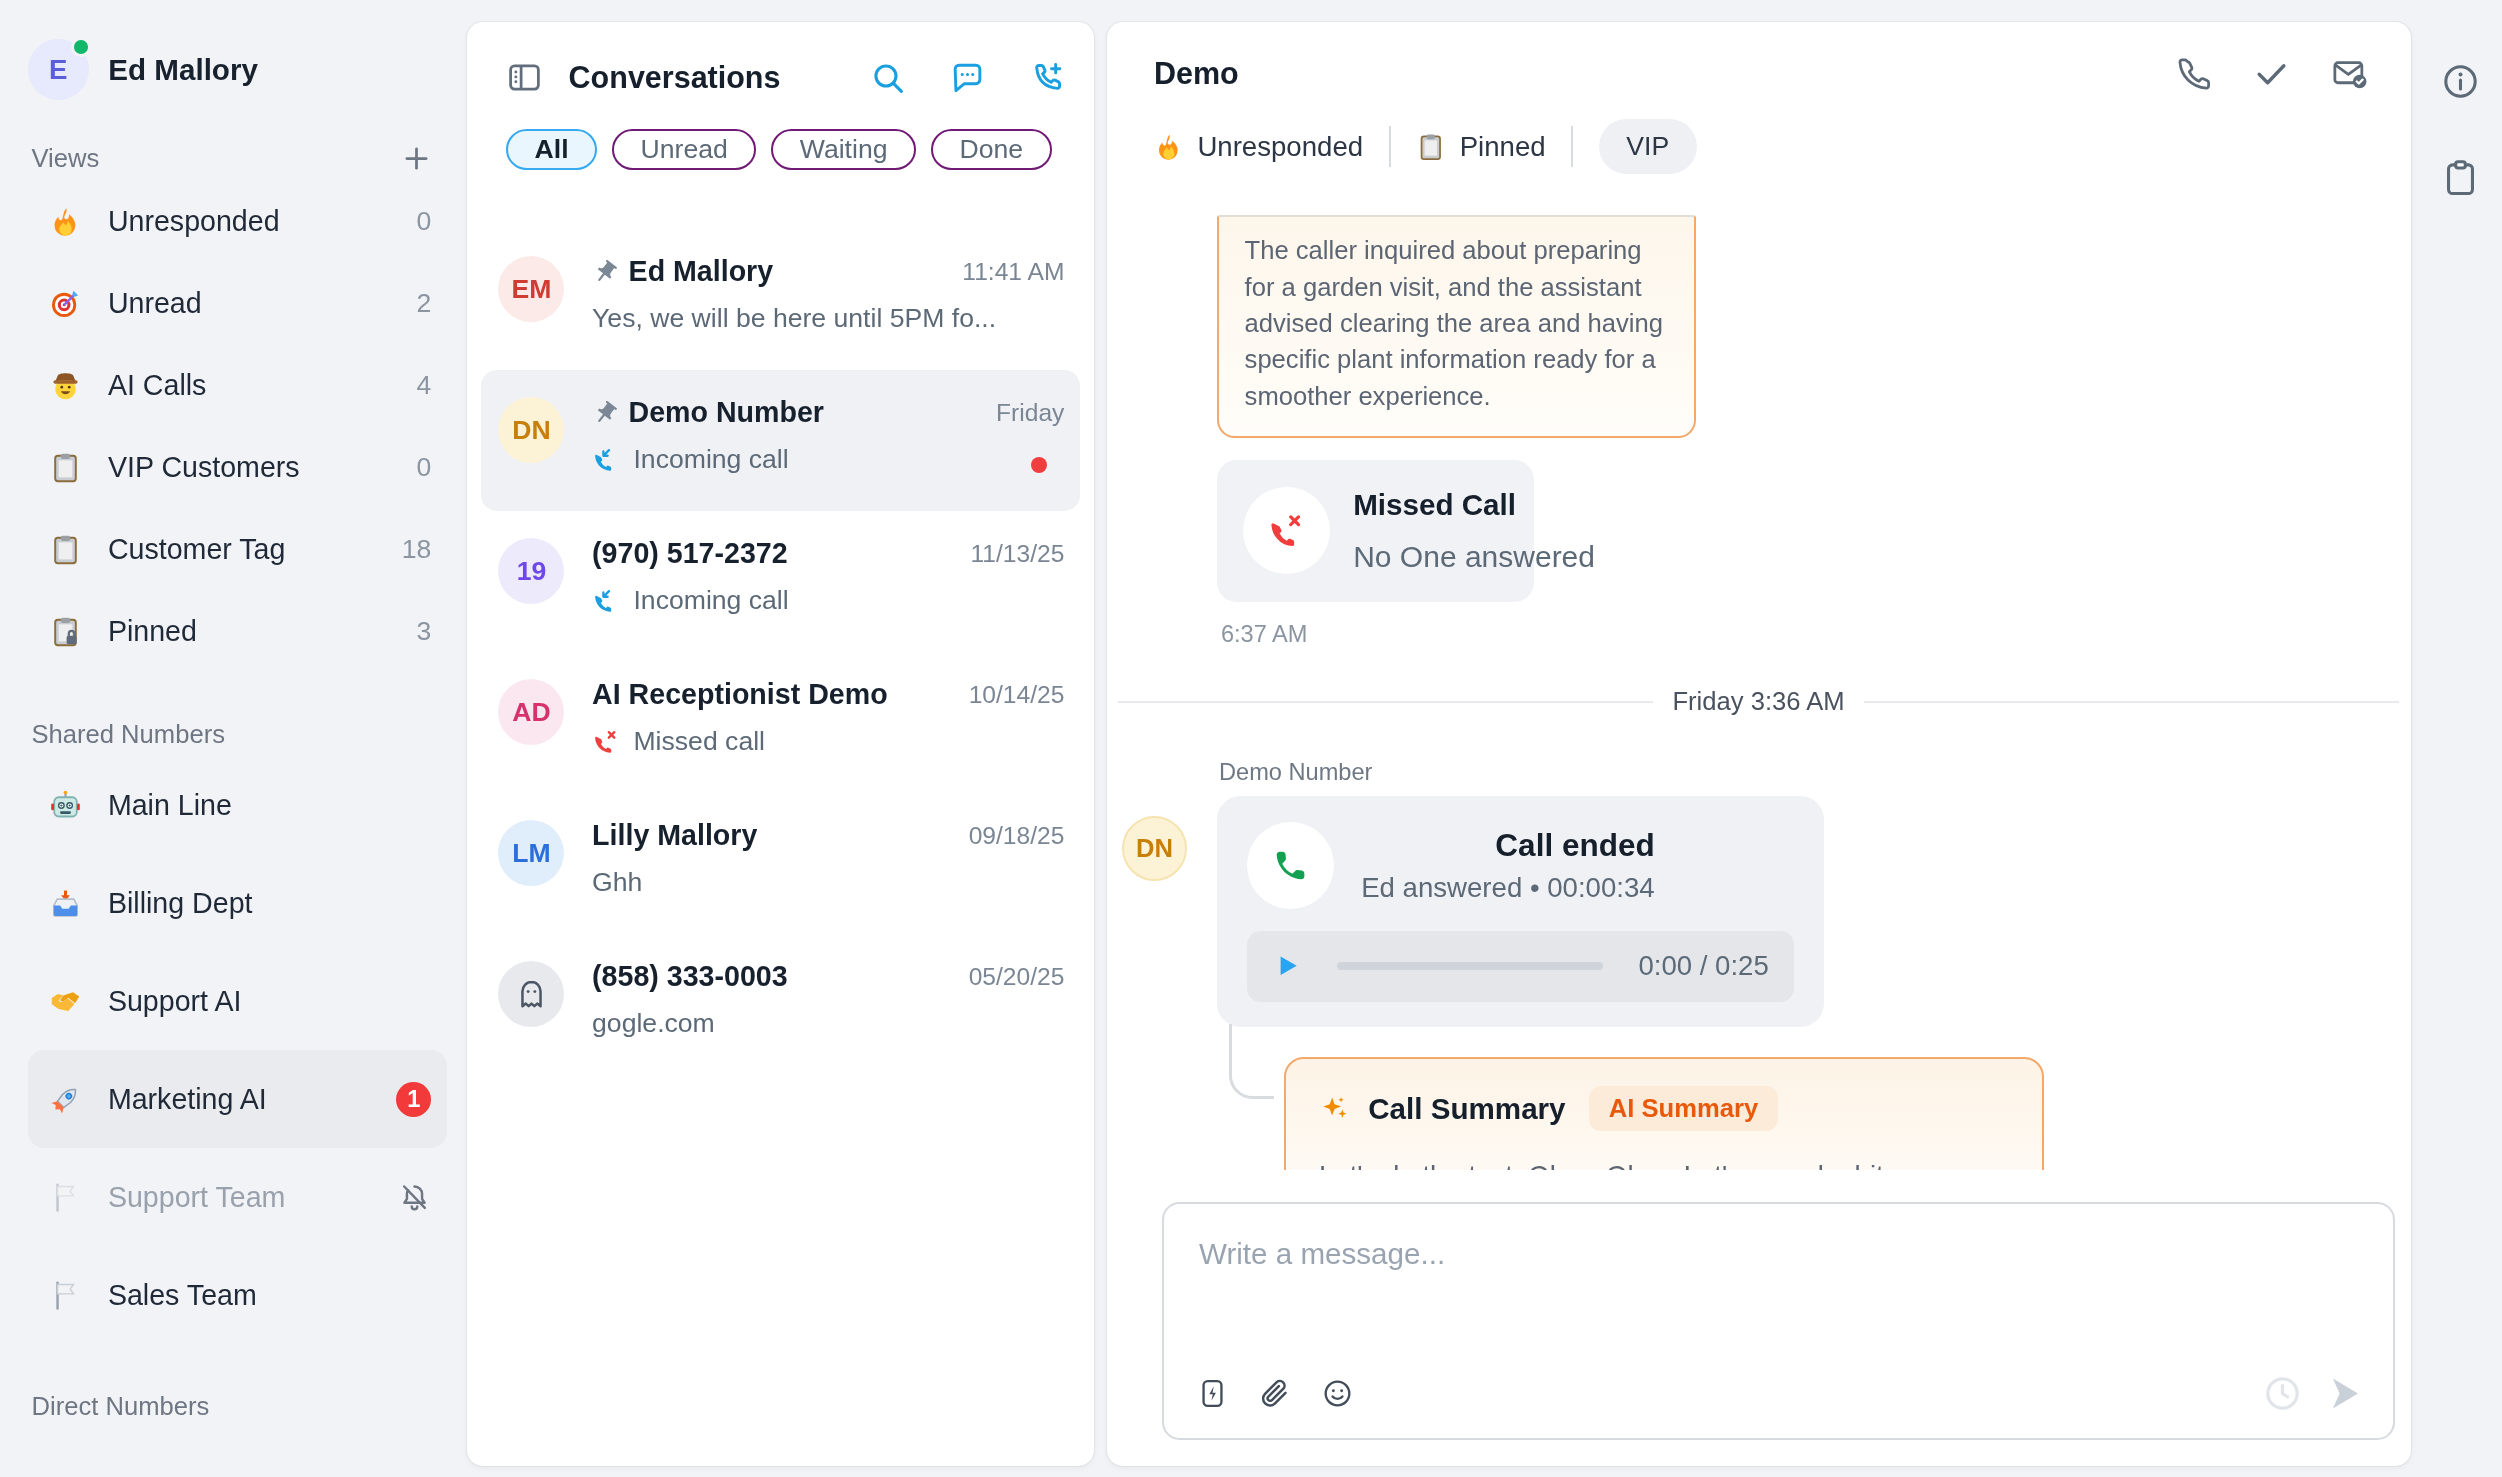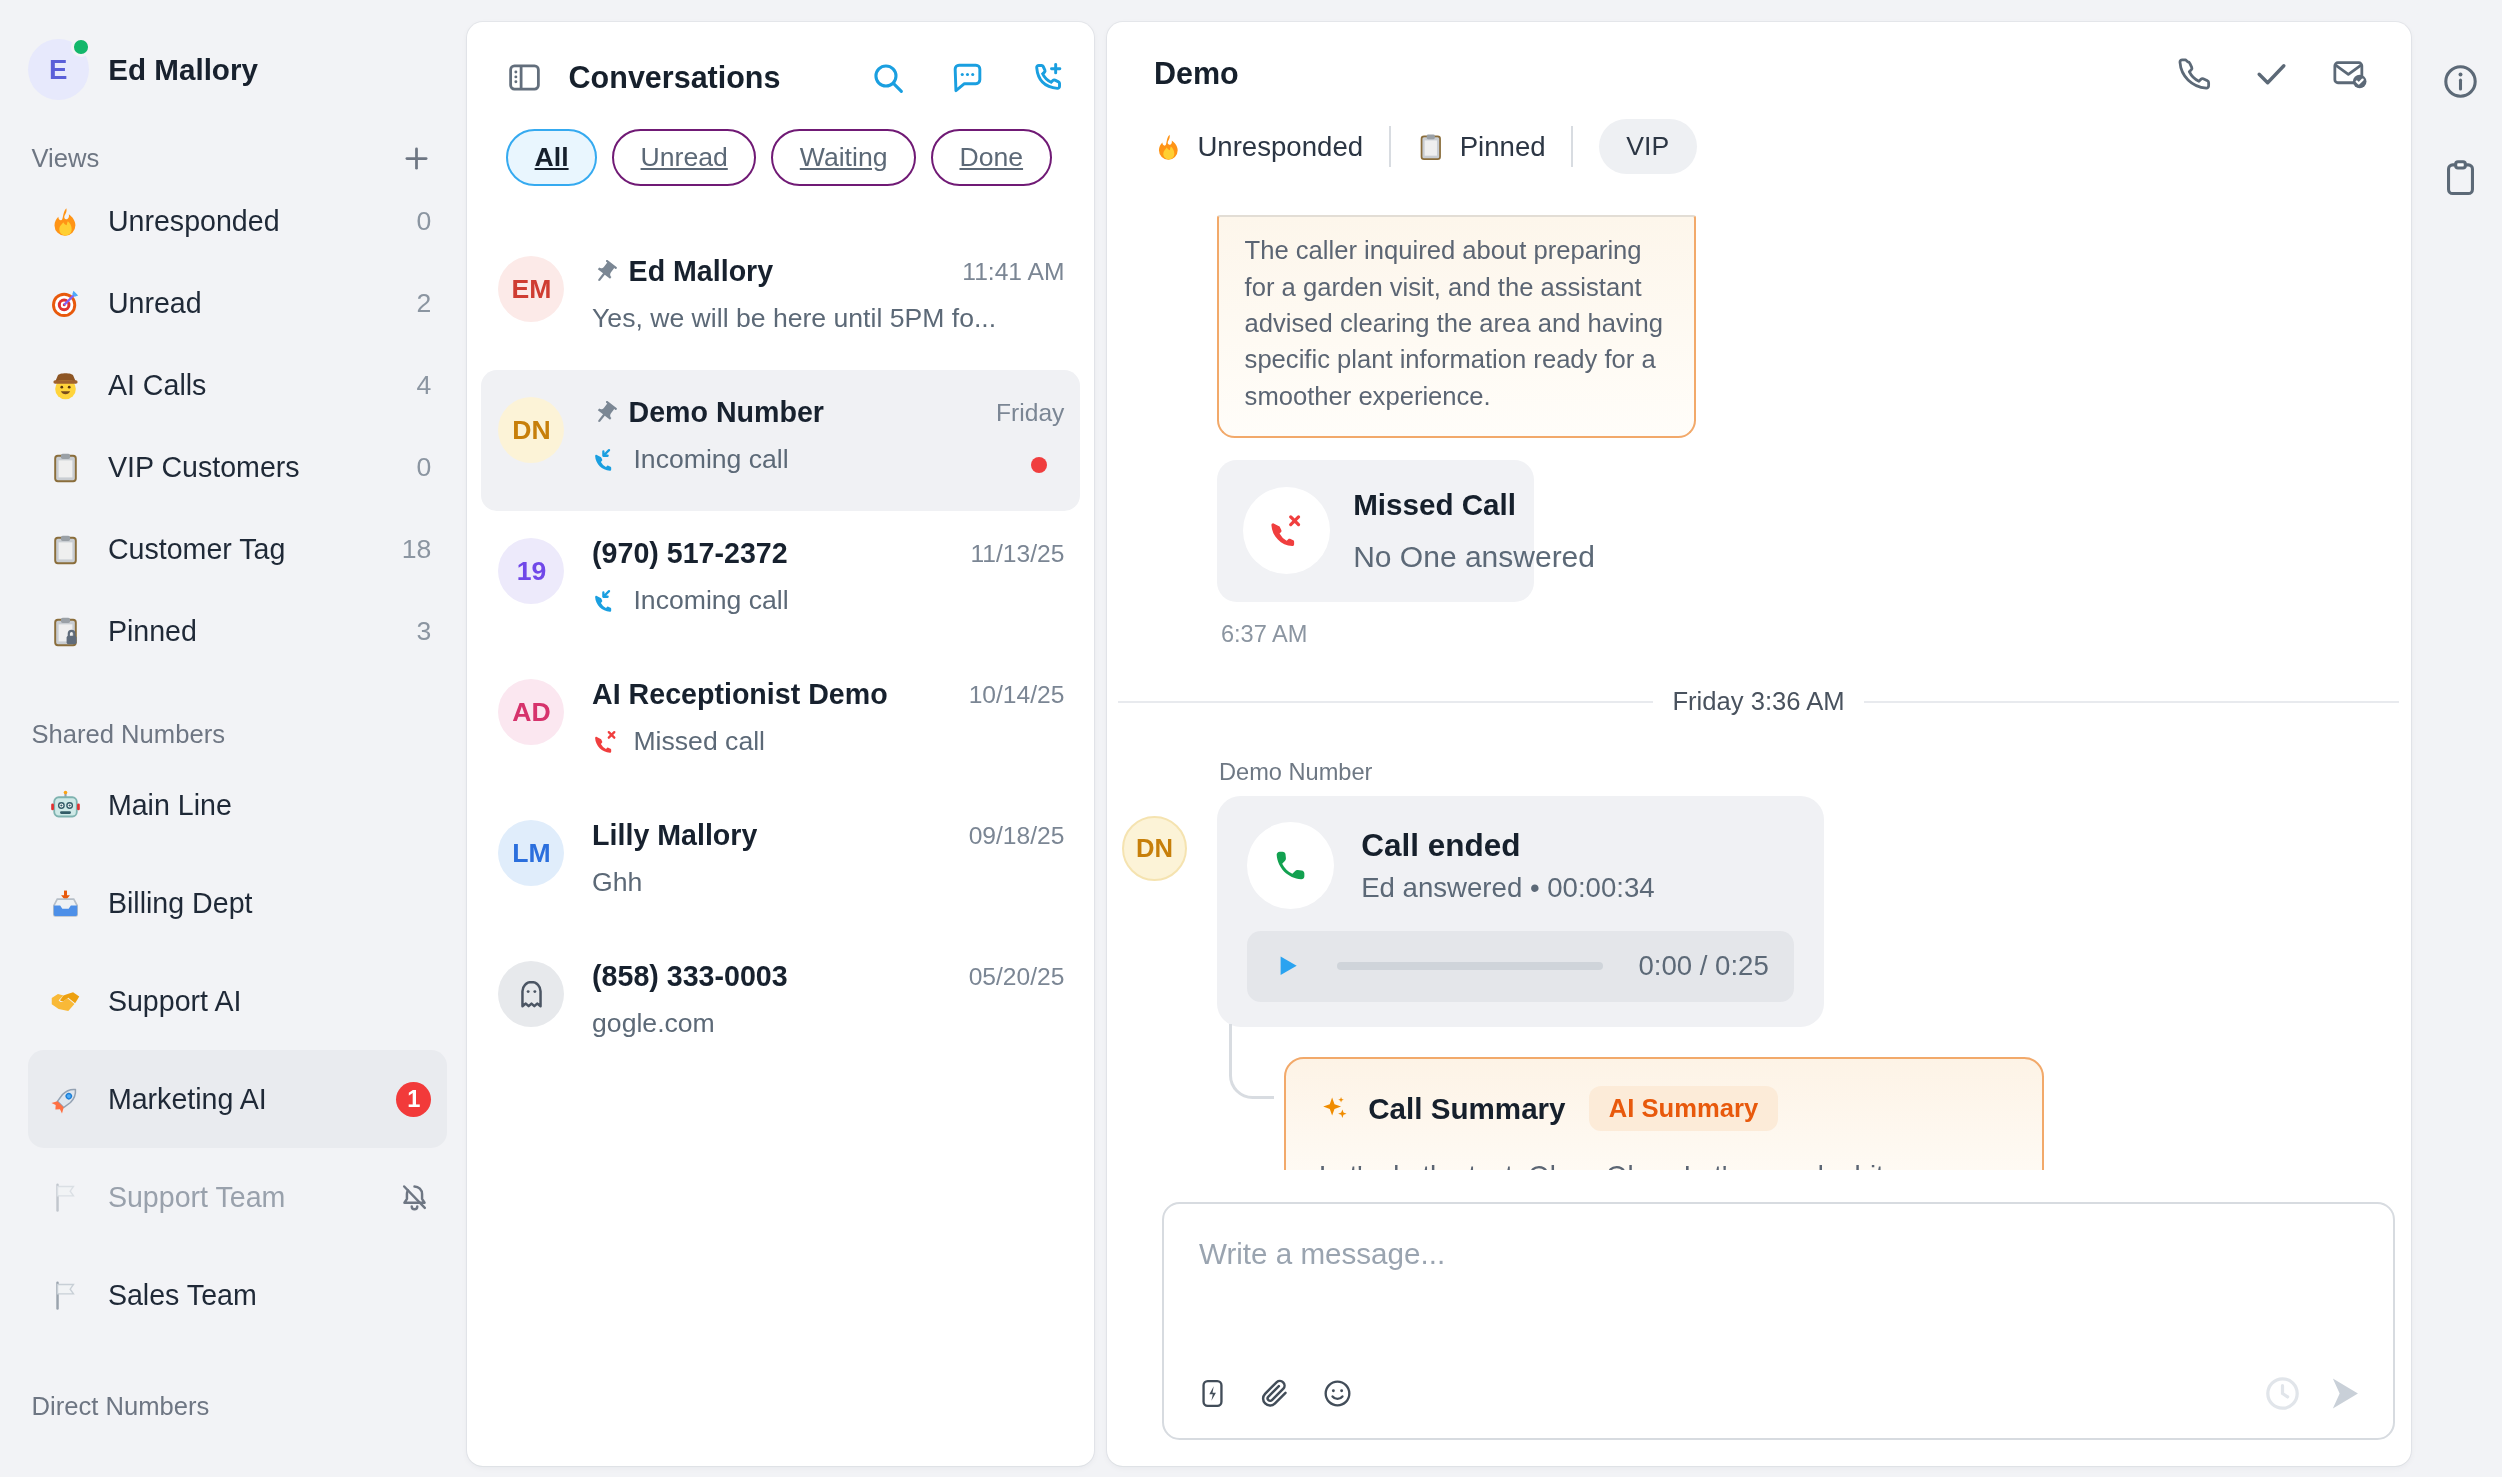--- a/index.html
+++ b/index.html
@@ -34,21 +34,21 @@
   .panel-thread { left:1107px; width:1304px; height:1444px; }
 
   
   .lp-head { padding:37px 27.6px 0 39px; }
   .lp-titlerow { display:flex; align-items:center; }
   .toggleic { width:37px; height:37px; color:#626e7c; cursor:pointer; }
   .lp-title { font-size:30.5px; font-weight:700; margin-left:25.6px; color:#16202c; }
   .lp-actions { margin-left:auto; display:flex; gap:43px; align-items:center; }
   .lp-actions .ic { width:37px; height:37px; color:#1a9fe0; cursor:pointer; }
   .chips { display:flex; align-items:center; gap:14.8px; margin:33px 0 0 0; }
-  .chip { height:57px; padding:0 26.6px; border:2px solid #701a75; border-radius:984px; font-size:26.6px; color:#5c6977; display:flex; align-items:center; background:#fff; cursor:pointer;text-decoration:underline; }
+  .chip { height:41px; padding:0 26.6px; border:2px solid #701a75; border-radius:984px; font-size:26.6px; color:#5c6977; display:flex; align-items:center; background:#fff; cursor:pointer; }
   .chip.active { border-color:#35aaf0; background:#e9f6fe; color:#16202c; font-weight:700; }
   .kebab { width:33px; height:33px; color:#1a9fe0; margin-left:7.9px; cursor:pointer; }
   .list { position:absolute; top:207px; left:0; right:0; bottom:0; overflow:hidden; }
   .conv { position:relative; display:flex; height:141px; margin:0 13.8px; padding:21.7px 15.8px 0 17.7px; border-radius:15.8px; cursor:pointer; }
   .conv.sel { background:#f0f1f4; }
   .cav { width:66px; height:66px; border-radius:50%; flex:0 0 66px; display:flex; align-items:center; justify-content:center; font-size:26.6px; font-weight:700; margin-top:5.9px; }
   .av-red    { background:#fceae8; color:#cf3d32; }
   .av-amber  { background:#fcf3d7; color:#c77f0a; }
   .av-purple { background:#edeafb; color:#7048e8; }
   .av-pink   { background:#fbe7f0; color:#d6336c; }
@@ -90,21 +90,21 @@
   .datediv { display:flex; align-items:center; margin:39px -35px 0 -99px; }
   .datediv .line { flex:1; height:2px; background:#e8eaee; }
   .datediv .dtxt { padding:0 19.7px; font-size:25.6px; color:#49525e; }
   .grouplabel { font-size:23.6px; color:#6e7884; margin:43px 0 9.9px 2px; }
   .callwrap { position:relative; }
   .dnav { position:absolute; left:-95px; top:19.7px; width:65px; height:65px; border-radius:50%; background:#fcf3d7; border:2px solid #f5e3b0; color:#c77f0a; font-size:25.6px; font-weight:700; display:flex; align-items:center; justify-content:center; }
   .callcard { width:607px; background:#f0f1f4; border-radius:23.6px; padding:25.6px 29.6px; }
   .callrow { display:flex; align-items:center; gap:27.6px; }
   .callcircle { width:87px; height:87px; border-radius:50%; background:#fff; display:flex; align-items:center; justify-content:center; flex:0 0 87px; }
   .callcircle .ic { width:37px; height:37px; color:#12a150; }
-  .calltitle { font-size:31.5px; font-weight:700; color:#16202c; }
+  .calltitle { font-size:31.5px; font-weight:700; color:#16202c;text-align:right; }
   .callsub { font-size:27.6px; color:#5c6977; margin-top:7.9px; white-space:nowrap; }
   .player { margin-top:21.7px; height:71px; background:#e4e6ea; border-radius:13.8px; display:flex; align-items:center; padding:0 25.6px;gap:12px; }
   .playbtn { width:29.6px; height:29.6px; color:#2aa3f0; cursor:pointer; flex:0 0 29.6px; }
   .track { flex:1; height:8.9px; background:#cfd4da; border-radius:4.9px; margin:0 23.6px; cursor:pointer; }
   .ptime { font-size:27.6px; color:#5c6977; white-space:nowrap; }
   .summaryWrap { position:relative; margin:29.6px 0 0 67px; }
   .elbow { position:absolute; left:-55px; top:-33px; width:45px; height:75px; border-left:3px solid #d8dce1; border-bottom:3px solid #d8dce1; border-bottom-left-radius:23.6px; }
   .sumcard { width:760px; border:2px solid #f2a96a; border-radius:19.7px; background:linear-gradient(180deg,#fdf3e6,#fffefb 60%); padding:27.6px 33px; }
   .sumhead { display:flex; align-items:center; gap:17.7px; }
   .sparkic { width:31.5px; height:31.5px; color:#f08c00; flex:0 0 31.5px; }

